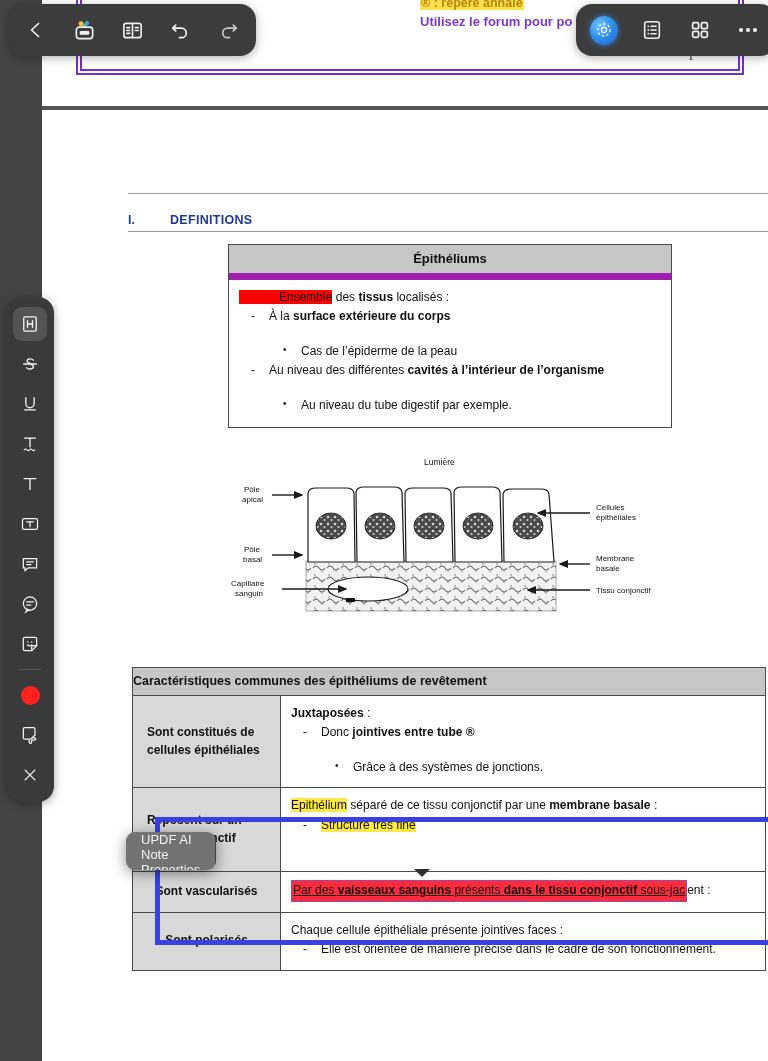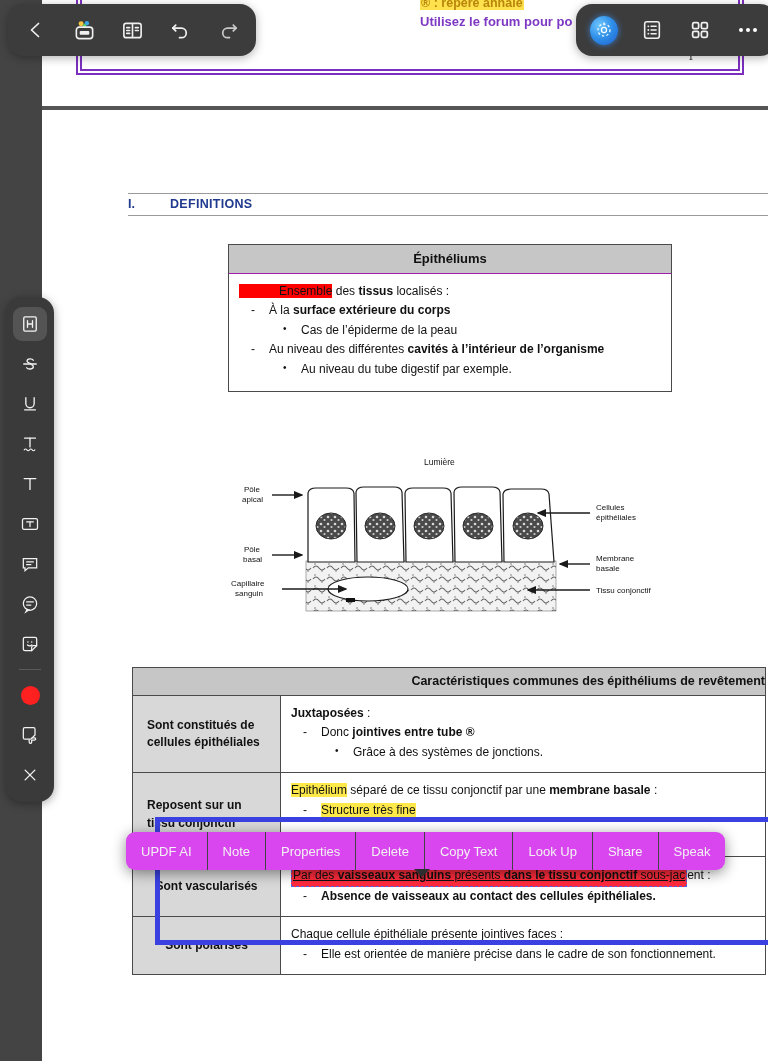--- a/index.html
+++ b/index.html
@@ -122,55 +122,55 @@
     position: absolute; left: 86px; top: 193px; width: 642px;
     border-top: 1px solid #9a9a9a; border-bottom: 1px solid #9a9a9a;
     padding: 3px 0 4px 0;
     display: flex; align-items: baseline;
   }
   .sec-num {
     width: 42px; color: #1f3a8f; font-weight: bold; font-size: 12.5px;
     font-family: "Liberation Sans", sans-serif;
   }
   .sec-title {
-    color: #1f3a8f; font-weight: bold; font-size: 12.5px; letter-spacing: .3px;
+    color: #1f3a8f; font-weight: bold; font-size: 12.5px; letter-spacing: .3px; margin-top: 16px;
   }
 
   
   .defbox {
     position: absolute; left: 186px; top: 244px; width: 444px;
     border: 1px solid #4a4a4a; background: #fff;
   }
   .defbox-head {
-    background: #c6c6c6; border-bottom: 1px solid #a21caf;
+    background: #c6c6c6; border-bottom: 7px solid #a21caf;
     text-align: center; font-weight: bold; font-size: 13px;
     padding: 6px 0 7px 0; color: #111;
   }
   .defbox-body { padding: 8px 10px 12px 10px; font-size: 12px; color: #111; line-height: 1.62; }
   .hl-red { background: #ff0000; color: #111; padding-left: 40px; }
   .hl-yellow { background: #ffe94a; color: #111; }
   .lvl1 { padding-left: 30px; position: relative; }
   .lvl1::before { content: "-"; position: absolute; left: 12px; }
-  .lvl2 { padding-left: 62px; position: relative; }
+  .lvl2 { padding-left: 62px; position: relative; margin-top: 15px; }
   .lvl2::before { content: "\2022"; position: absolute; left: 44px; font-size: 10px; }
   b { font-weight: bold; }
 
   
   .diagram { position: absolute; left: 186px; top: 452px; width: 450px; height: 170px; }
   .diagram svg { display: block; }
 
   
   .chtable {
     position: absolute; left: 90px; top: 667px; width: 634px;
     border: 1px solid #4a4a4a; background: #fff;
     border-collapse: collapse;
   }
   .ch-head {
     background: #c6c6c6; border-bottom: 1px solid #4a4a4a;
-    text-align: right; font-weight: bold; font-size: 12.5px;
+    text-align: left; font-weight: bold; font-size: 12.5px;
     padding: 6px 0 7px 0; color: #111;
   }
   .ch-row { display: flex; border-bottom: 1px solid #4a4a4a; }
   .ch-row:last-child { border-bottom: none; }
   .ch-label {
     width: 148px; min-width: 148px; background: #d8d8d8;
     border-right: 1px solid #4a4a4a;
     display: flex; align-items: center; justify-content: center;
     text-align: left; font-weight: bold; font-size: 12px; color: #111;
     padding: 8px 14px; line-height: 1.45;
@@ -178,24 +178,24 @@
   .ch-body { flex: 1; padding: 8px 10px 10px 10px; font-size: 12px; color: #111; line-height: 1.62; }
 
   
   .sel-rect {
     position: absolute; left: 113px; top: 817px; width: 642px; height: 128px;
     border: 5px solid #3a41e0;
     z-index: 28; pointer-events: none;
   }
   .ctx-menu {
     position: absolute; left: 126px; top: 832px;
-    height: 38px; background: #d946ef; border-radius: 9px;
+    height: 38px; background: #737373; border-radius: 9px;
     display: flex; align-items: stretch;
     box-shadow: 0 3px 14px rgba(0,0,0,0.45);
-    z-index: 32; overflow: hidden;
+    z-index: 32; overflow: hidden; flex-direction: column;
   }
   .ctx-item {
     display: flex; align-items: center; padding: 0 15px;
     color: #f2f2f2; font-size: 13px; cursor: pointer;
     border-right: 1px solid #434345; white-space: nowrap;
   }
   .ctx-item:last-child { border-right: none; }
   .ctx-arrow {
     position: absolute; left: 414px; top: 869px;
     width: 0; height: 0;
@@ -343,21 +343,20 @@
           <div><span class="hl-yellow">Epithélium</span><span> séparé de ce tissu conjonctif par une </span><b>membrane basale</b><span> :</span></div>
           <div class="lvl1"><span class="hl-yellow">Structure très fine</span></div>
           <div style="height:26px"></div>
         </div>
       </div>
 
       <div class="ch-row">
         <div class="ch-label">Sont vascularisés</div>
         <div class="ch-body">
           <div><span class="sel-line"><span>Par des </span><b>vaisseaux sanguins</b><span> présents </span><b>dans le tissu conjonctif</b><span> sous-jac</span></span><span>ent :</span></div>
-          <div class="lvl1"><b>Absence de vaisseaux au contact des cellules épithéliales.</b></div>
         </div>
       </div>
 
       <div class="ch-row">
         <div class="ch-label">Sont polarisés</div>
         <div class="ch-body">
           <div>Chaque cellule épithéliale présente jointives faces :</div>
           <div class="lvl1"><span>Elle est orientée de manière précise dans le cadre de son fonctionnement.</span></div>
         </div>
       </div>

